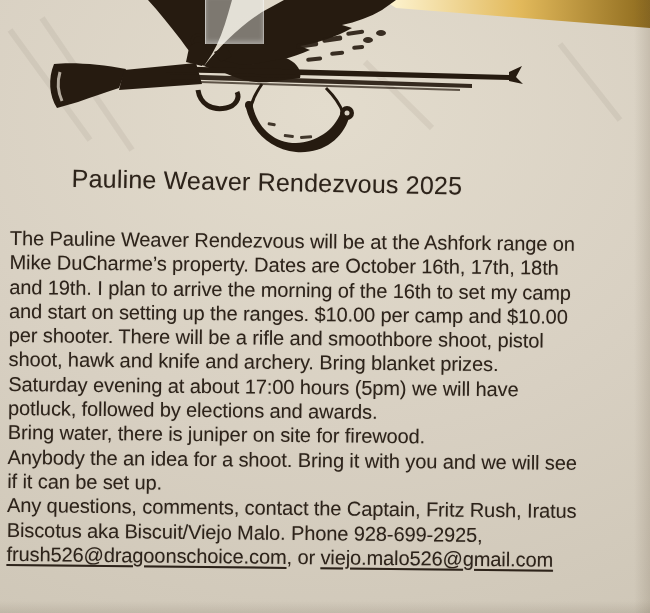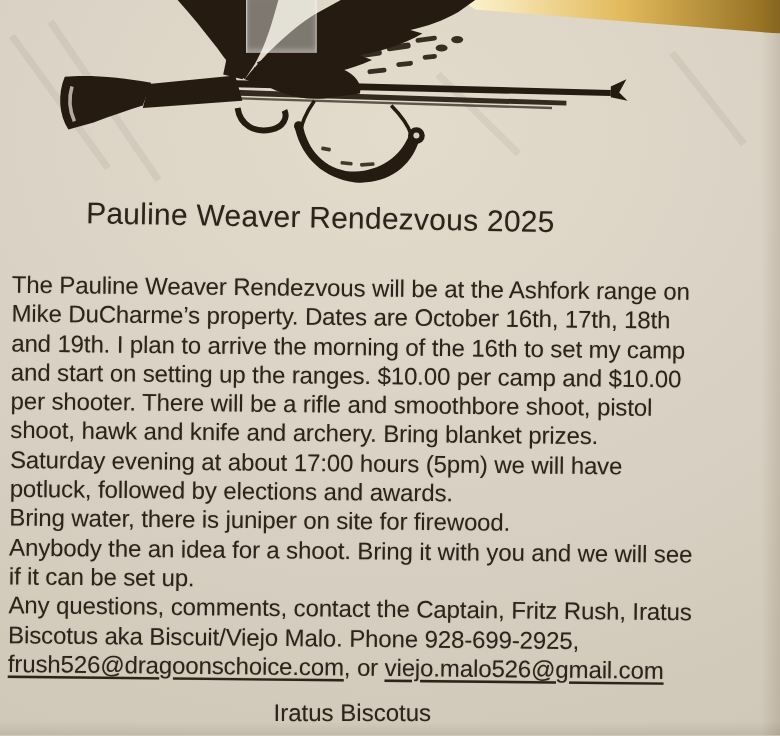--- a/index.html
+++ b/index.html
@@ -130,17 +130,16 @@
     <div class="body-line">Saturday evening at about 17:00 hours (5pm) we will have</div>
     <div class="body-line">potluck, followed by elections and awards.</div>
     <div class="body-line">Bring water, there is juniper on site for firewood.</div>
     <div class="body-line">Anybody the an idea for a shoot. Bring it with you and we will see</div>
     <div class="body-line">if it can be set up.</div>
     <div class="body-line">Any questions, comments, contact the Captain, Fritz Rush, Iratus</div>
     <div class="body-line">Biscotus aka Biscuit/Viejo Malo. Phone 928-699-2925,</div>
     <div class="body-line"><span class="u">frush526@dragoonschoice.com</span><span>, or </span><span class="u">viejo.malo526@gmail.com</span></div>
   </div>
 
-  <div class="signature">Iratus Biscotus</div>
 
   <div class="shade-right"></div>
   <div class="shade-bottom"></div>
 </div>
 
 </body></html>

